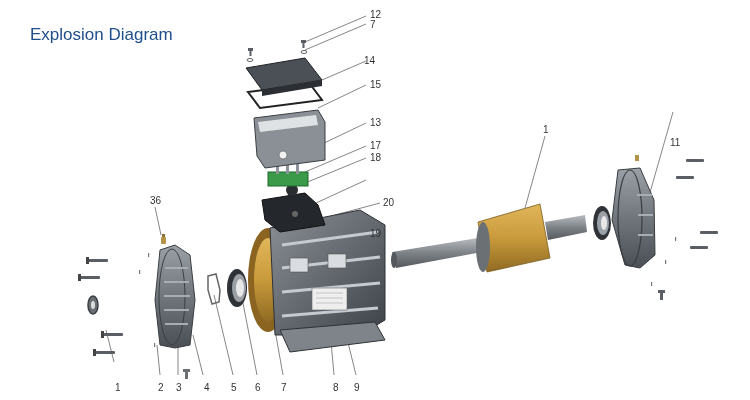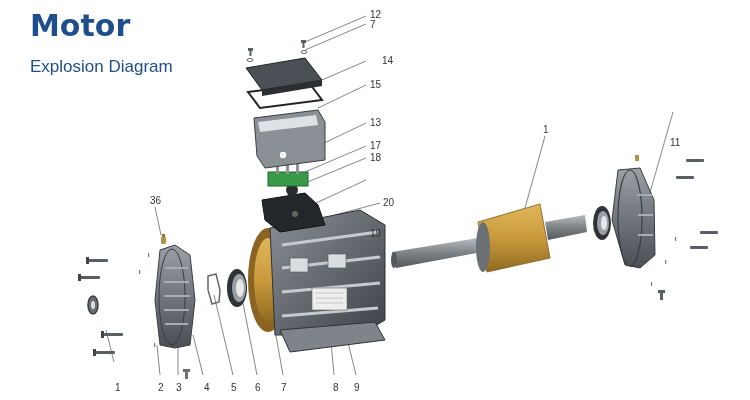--- a/index.html
+++ b/index.html
@@ -7,21 +7,20 @@
   .title-block { position: absolute; left: 30px; top: 10px; color: #1e4f8c; }
   .title-main { font-family: "DejaVu Sans", sans-serif; font-weight: bold; font-size: 30px; line-height: 32px; letter-spacing: 0px; }
   .title-sub { font-family: Liberation Sans, sans-serif; font-size: 17px; line-height: 26px; margin-top: 12px; }
   svg.diagram { position: absolute; left: 0; top: 0; width: 750px; height: 400px; }
   .label { position: absolute; font-family: "Liberation Sans", sans-serif; font-size: 10px; color: #333; line-height: 10px; }
 </style>
 </head>
 <body>
 
 <div class="title-block">
-  <div class="title-main">Motor</div>
   <div class="title-sub">Explosion Diagram</div>
 </div>
 
 <svg class="diagram" viewBox="0 0 750 400" xmlns="http://www.w3.org/2000/svg">
   <defs>
     <linearGradient id="copper" x1="0" y1="0" x2="0" y2="1">
       <stop offset="0" stop-color="#e0b65a"></stop>
       <stop offset="0.5" stop-color="#c99a3c"></stop>
       <stop offset="1" stop-color="#8f6a22"></stop>
     </linearGradient>
@@ -220,20 +219,20 @@
 <div class="label" style="left:204px; top:383px;">4</div>
 <div class="label" style="left:231px; top:383px;">5</div>
 <div class="label" style="left:255px; top:383px;">6</div>
 <div class="label" style="left:281px; top:383px;">7</div>
 <div class="label" style="left:333px; top:383px;">8</div>
 <div class="label" style="left:354px; top:383px;">9</div>
 <div class="label" style="left:543px; top:125px;">1</div>
 <div class="label" style="left:670px; top:102px;margin-top:36px;">11</div>
 <div class="label" style="left:370px; top:10px;">12</div>
 <div class="label" style="left:370px; top:20px;">7</div>
-<div class="label" style="left:382px; top:56px;">14</div>
+<div class="label" style="left:364px; top:56px;">14</div>
 <div class="label" style="left:370px; top:80px;">15</div>
 <div class="label" style="left:370px; top:118px;">13</div>
 <div class="label" style="left:370px; top:141px;">17</div>
 <div class="label" style="left:370px; top:153px;">18</div>
 <div class="label" style="left:370px; top:185px;margin-top:44px;">19</div>
 <div class="label" style="left:383px; top:198px;">20</div>
 <div class="label" style="left:150px; top:196px;">36</div>
 
 </body></html>

